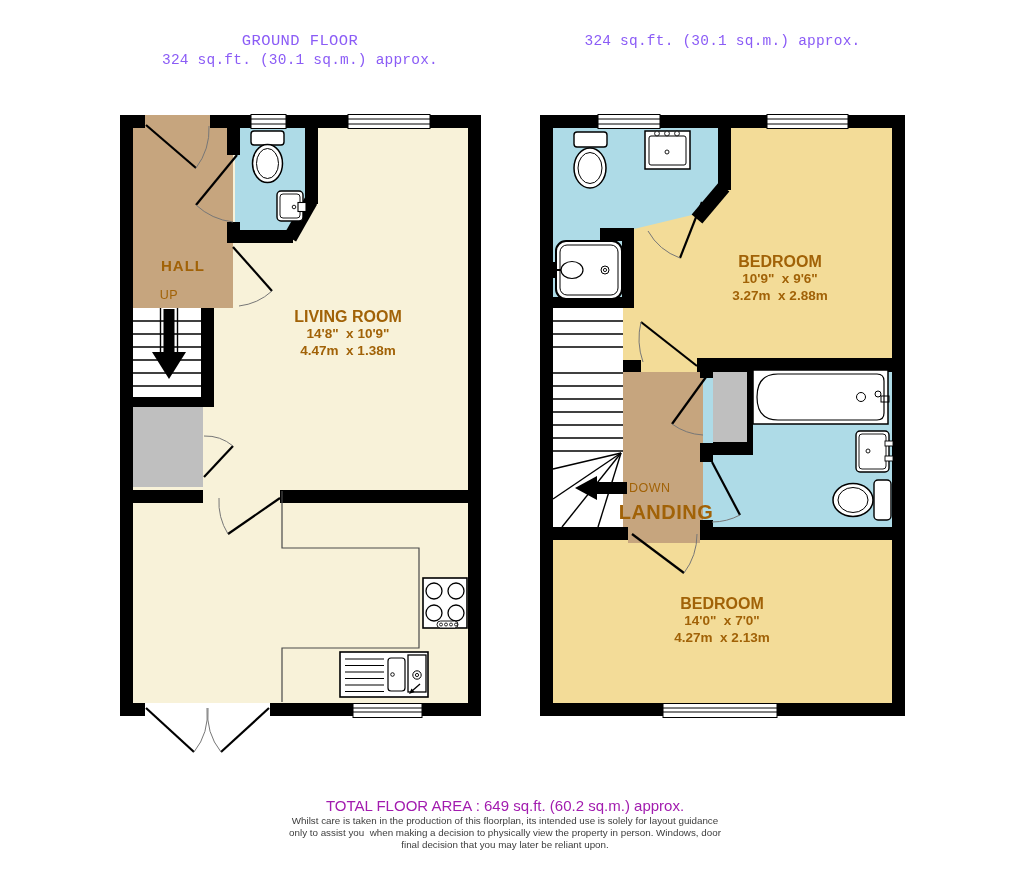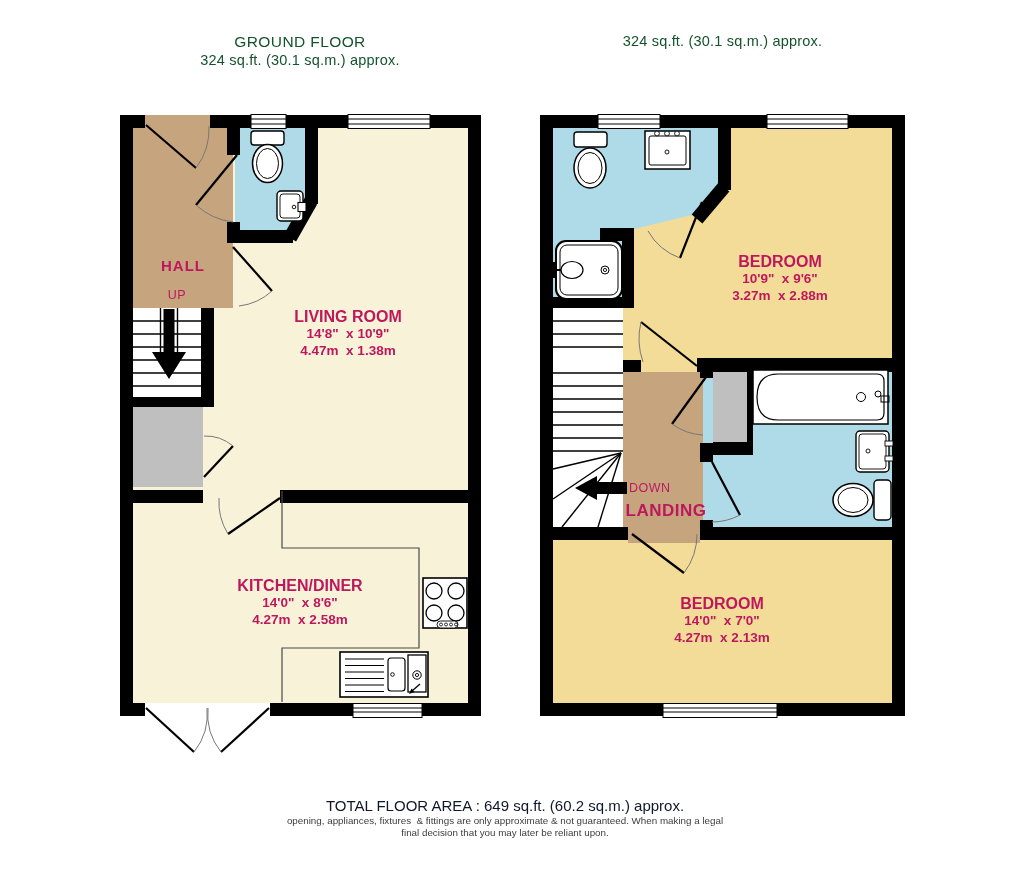--- a/index.html
+++ b/index.html
@@ -1,29 +1,29 @@
 <!DOCTYPE html>
 <html><head>
 <meta charset="utf-8">
 <style>
   html,body{margin:0;padding:0;background:#ffffff;}
   .stage{
     position:relative;width:1020px;height:872px;background:#ffffff;
     font-family:"Liberation Sans", sans-serif;overflow:hidden;
   }
   .stage svg{position:absolute;left:0;top:0;}
-  .txt{position:absolute;text-align:center;color:#be185d;}
-  .fp-header{color:#14532d;font-size:15.5px;line-height:19px;letter-spacing:.4px;}
+  .txt{position:absolute;text-align:center;color:#a16207;}
+  .fp-header{color:#8b5cf6;font-size:15.5px;line-height:19px;letter-spacing:.4px;font-family:Liberation Mono, monospace;}
   .fp-header .sub{font-size:14.5px;letter-spacing:.2px;}
   .room-label .rname{font-weight:bold;font-size:16px;line-height:17px;white-space:pre;}
   .room-label .rdim{font-weight:bold;font-size:13.5px;line-height:17px;white-space:pre;}
   .hall-name{font-weight:bold;font-size:15px;letter-spacing:1px;}
   .small-dir{font-size:12.5px;letter-spacing:.5px;}
-  .landing-name{font-weight:bold;font-size:17px;letter-spacing:.5px;}
-  .footer-title{color:#0f172a;font-size:15px;}
+  .landing-name{font-weight:bold;font-size:20px;letter-spacing:.5px;}
+  .footer-title{color:#a21caf;font-size:15px;}
   .disclaimer{color:#3d3d3d;font-size:9.8px;line-height:11.8px;}
   .disclaimer div{white-space:pre;}
 </style>
 </head>
 <body>
 
 <div class="stage">
 
 <svg width="1020" height="872" viewBox="0 0 1020 872">
 
@@ -284,48 +284,44 @@
 <div class="txt fp-header" style="left:120px;top:32px;width:360px">
   <div>GROUND FLOOR</div>
   <div class="sub">324 sq.ft. (30.1 sq.m.) approx.</div>
 </div>
 
 <div class="txt fp-header" style="left:540px;top:32px;width:365px">
   <div class="sub">324 sq.ft. (30.1 sq.m.) approx.</div>
 </div>
 
 <div class="txt hall-name" style="left:133px;top:257px;width:100px">HALL</div>
-<div class="txt small-dir" style="left:142px;top:288px;width:70px">UP</div>
+<div class="txt small-dir" style="left:134px;top:288px;width:70px">UP</div>
 
 <div class="txt room-label" style="left:248px;top:308px;width:200px">
   <div class="rname">LIVING ROOM</div>
   <div class="rdim">14'8"  x 10'9"</div>
   <div class="rdim">4.47m  x 1.38m</div>
 </div>
 
-<div class="txt room-label" style="left:200px;top:577px;width:200px">
-  <div class="rname">KITCHEN/DINER</div>
-  <div class="rdim">14'0"  x 8'6"</div>
-  <div class="rdim">4.27m  x 2.58m</div>
-</div>
 
 <div class="txt room-label" style="left:680px;top:253px;width:200px">
   <div class="rname">BEDROOM</div>
   <div class="rdim">10'9"  x 9'6"</div>
   <div class="rdim">3.27m  x 2.88m</div>
 </div>
 
 <div class="txt room-label" style="left:622px;top:595px;width:200px">
   <div class="rname">BEDROOM</div>
   <div class="rdim">14'0"  x 7'0"</div>
   <div class="rdim">4.27m  x 2.13m</div>
 </div>
 
 <div class="txt small-dir" style="left:629px;top:481px;width:60px;text-align:left">DOWN</div>
 <div class="txt landing-name" style="left:606px;top:501px;width:120px">LANDING</div>
 
 <div class="txt footer-title" style="left:0;top:797px;width:1010px">TOTAL FLOOR AREA : 649 sq.ft. (60.2 sq.m.) approx.</div>
 <div class="txt disclaimer" style="left:0;top:815px;width:1010px">
-  <div>opening, appliances, fixtures  &amp; fittings are only approximate &amp; not guaranteed. When making a legal</div>
+  <div>Whilst care is taken in the production of this floorplan, its intended use is solely for layout guidance</div>
+  <div>only to assist you  when making a decision to physically view the property in person. Windows, door</div>
   <div>final decision that you may later be reliant upon.</div>
 </div>
 
 </div>
 
 </body></html>

